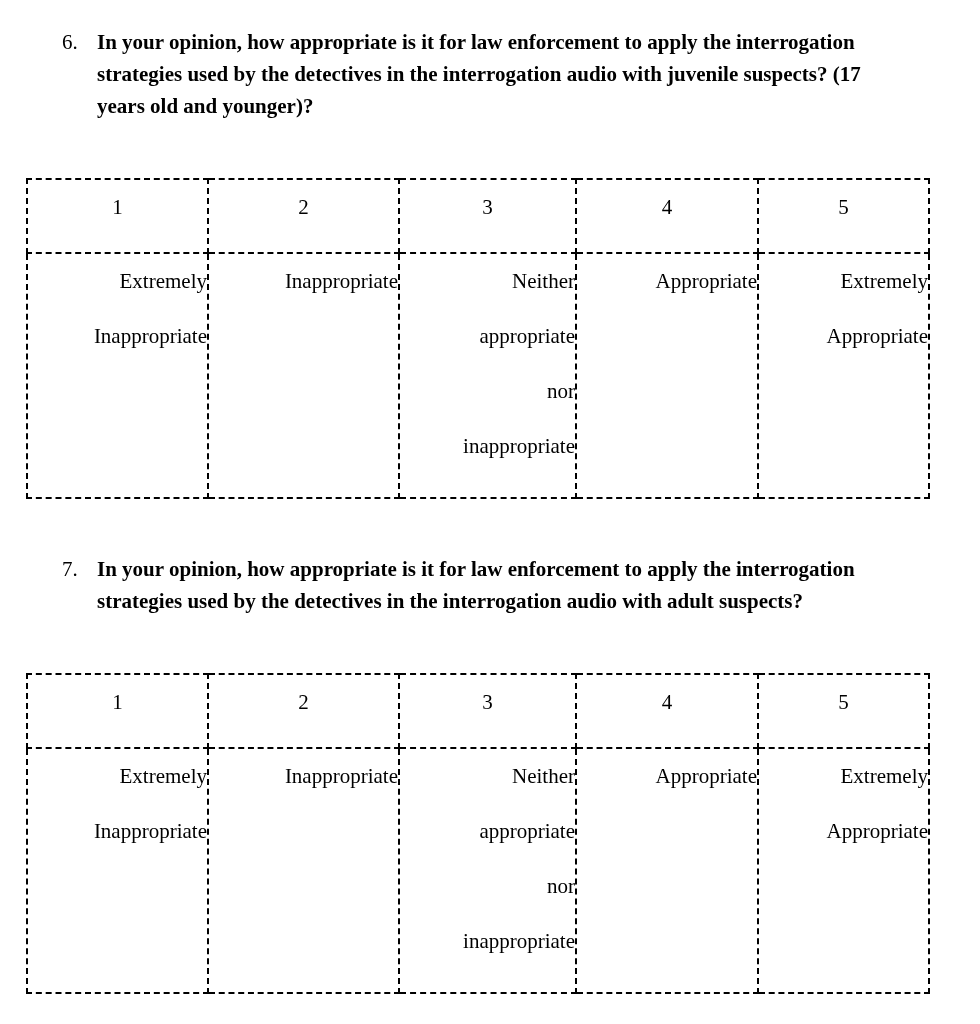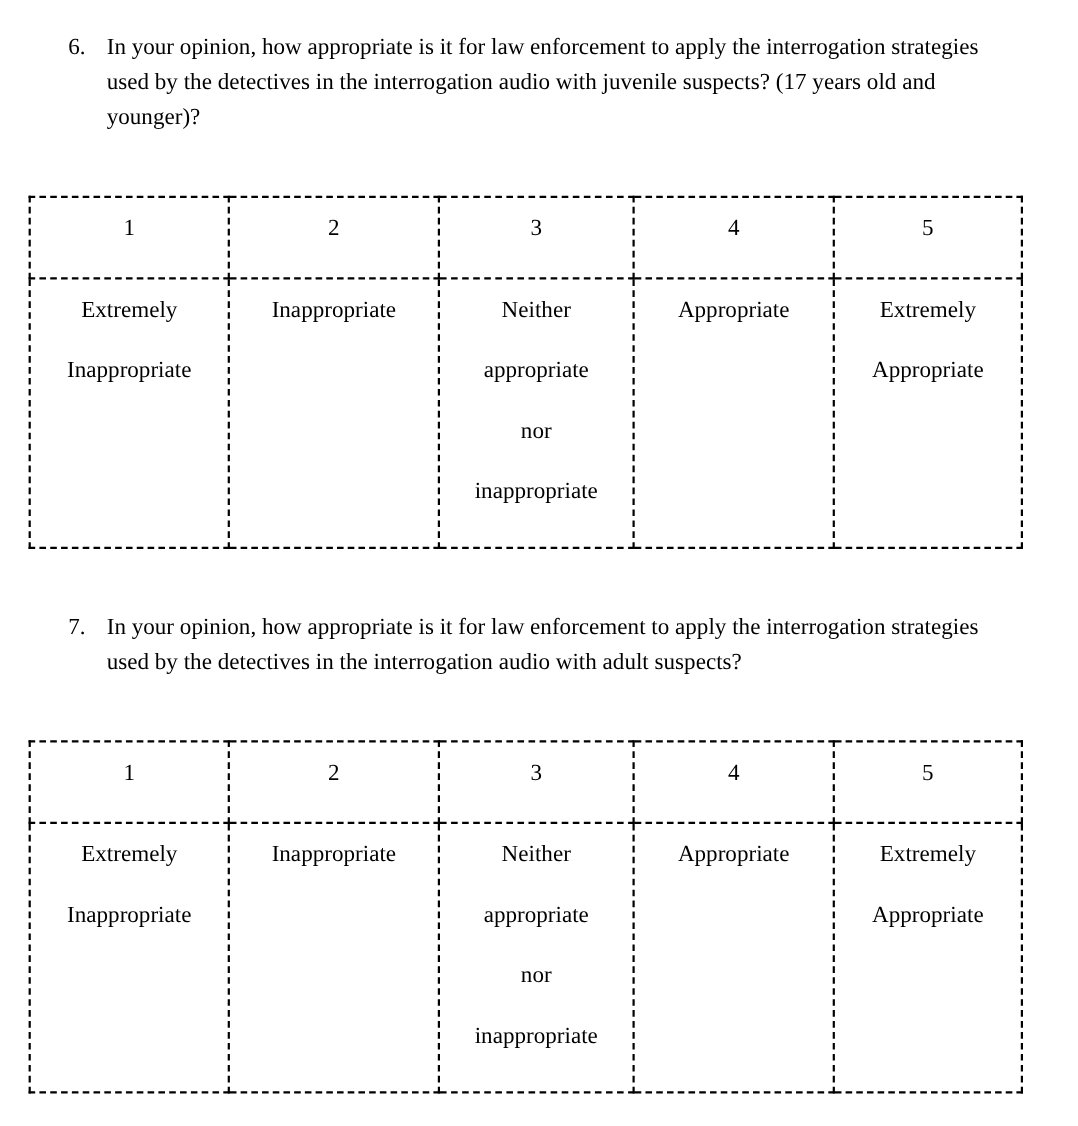--- a/index.html
+++ b/index.html
@@ -22,40 +22,41 @@
     margin-left: 62px;
     font-size: 21px;
     line-height: 32px;
   }
   .question .qnum {
     flex: 0 0 35px;
   }
   .question .qtext {
     flex: 1;
     max-width: 815px;
+    font-weight: bold;
   }
   .q6 { padding-top: 26px; }
   .q7 { margin-top: 54px; }
   table.scale-table {
     border-collapse: collapse;
     table-layout: fixed;
     width: 902px;
     margin-left: 26px;
     margin-top: 56px;
     font-size: 21px;
   }
   table.scale-table td {
     border: 2px dashed #000000;
     text-align: center;
     vertical-align: top;
     line-height: 55px;
     padding: 0;
   }
   tr.value-row td { height: 74px; }
-  tr.label-row td { height: 245px; }
+  tr.label-row td { height: 245px; text-align: right; }
   col.c1 { width: 181px; }
   col.c2 { width: 191px; }
   col.c3 { width: 177px; }
   col.c4 { width: 182px; }
   col.c5 { width: 171px; }
 </style>
 </head>
 <body>
 
 <div class="page">

